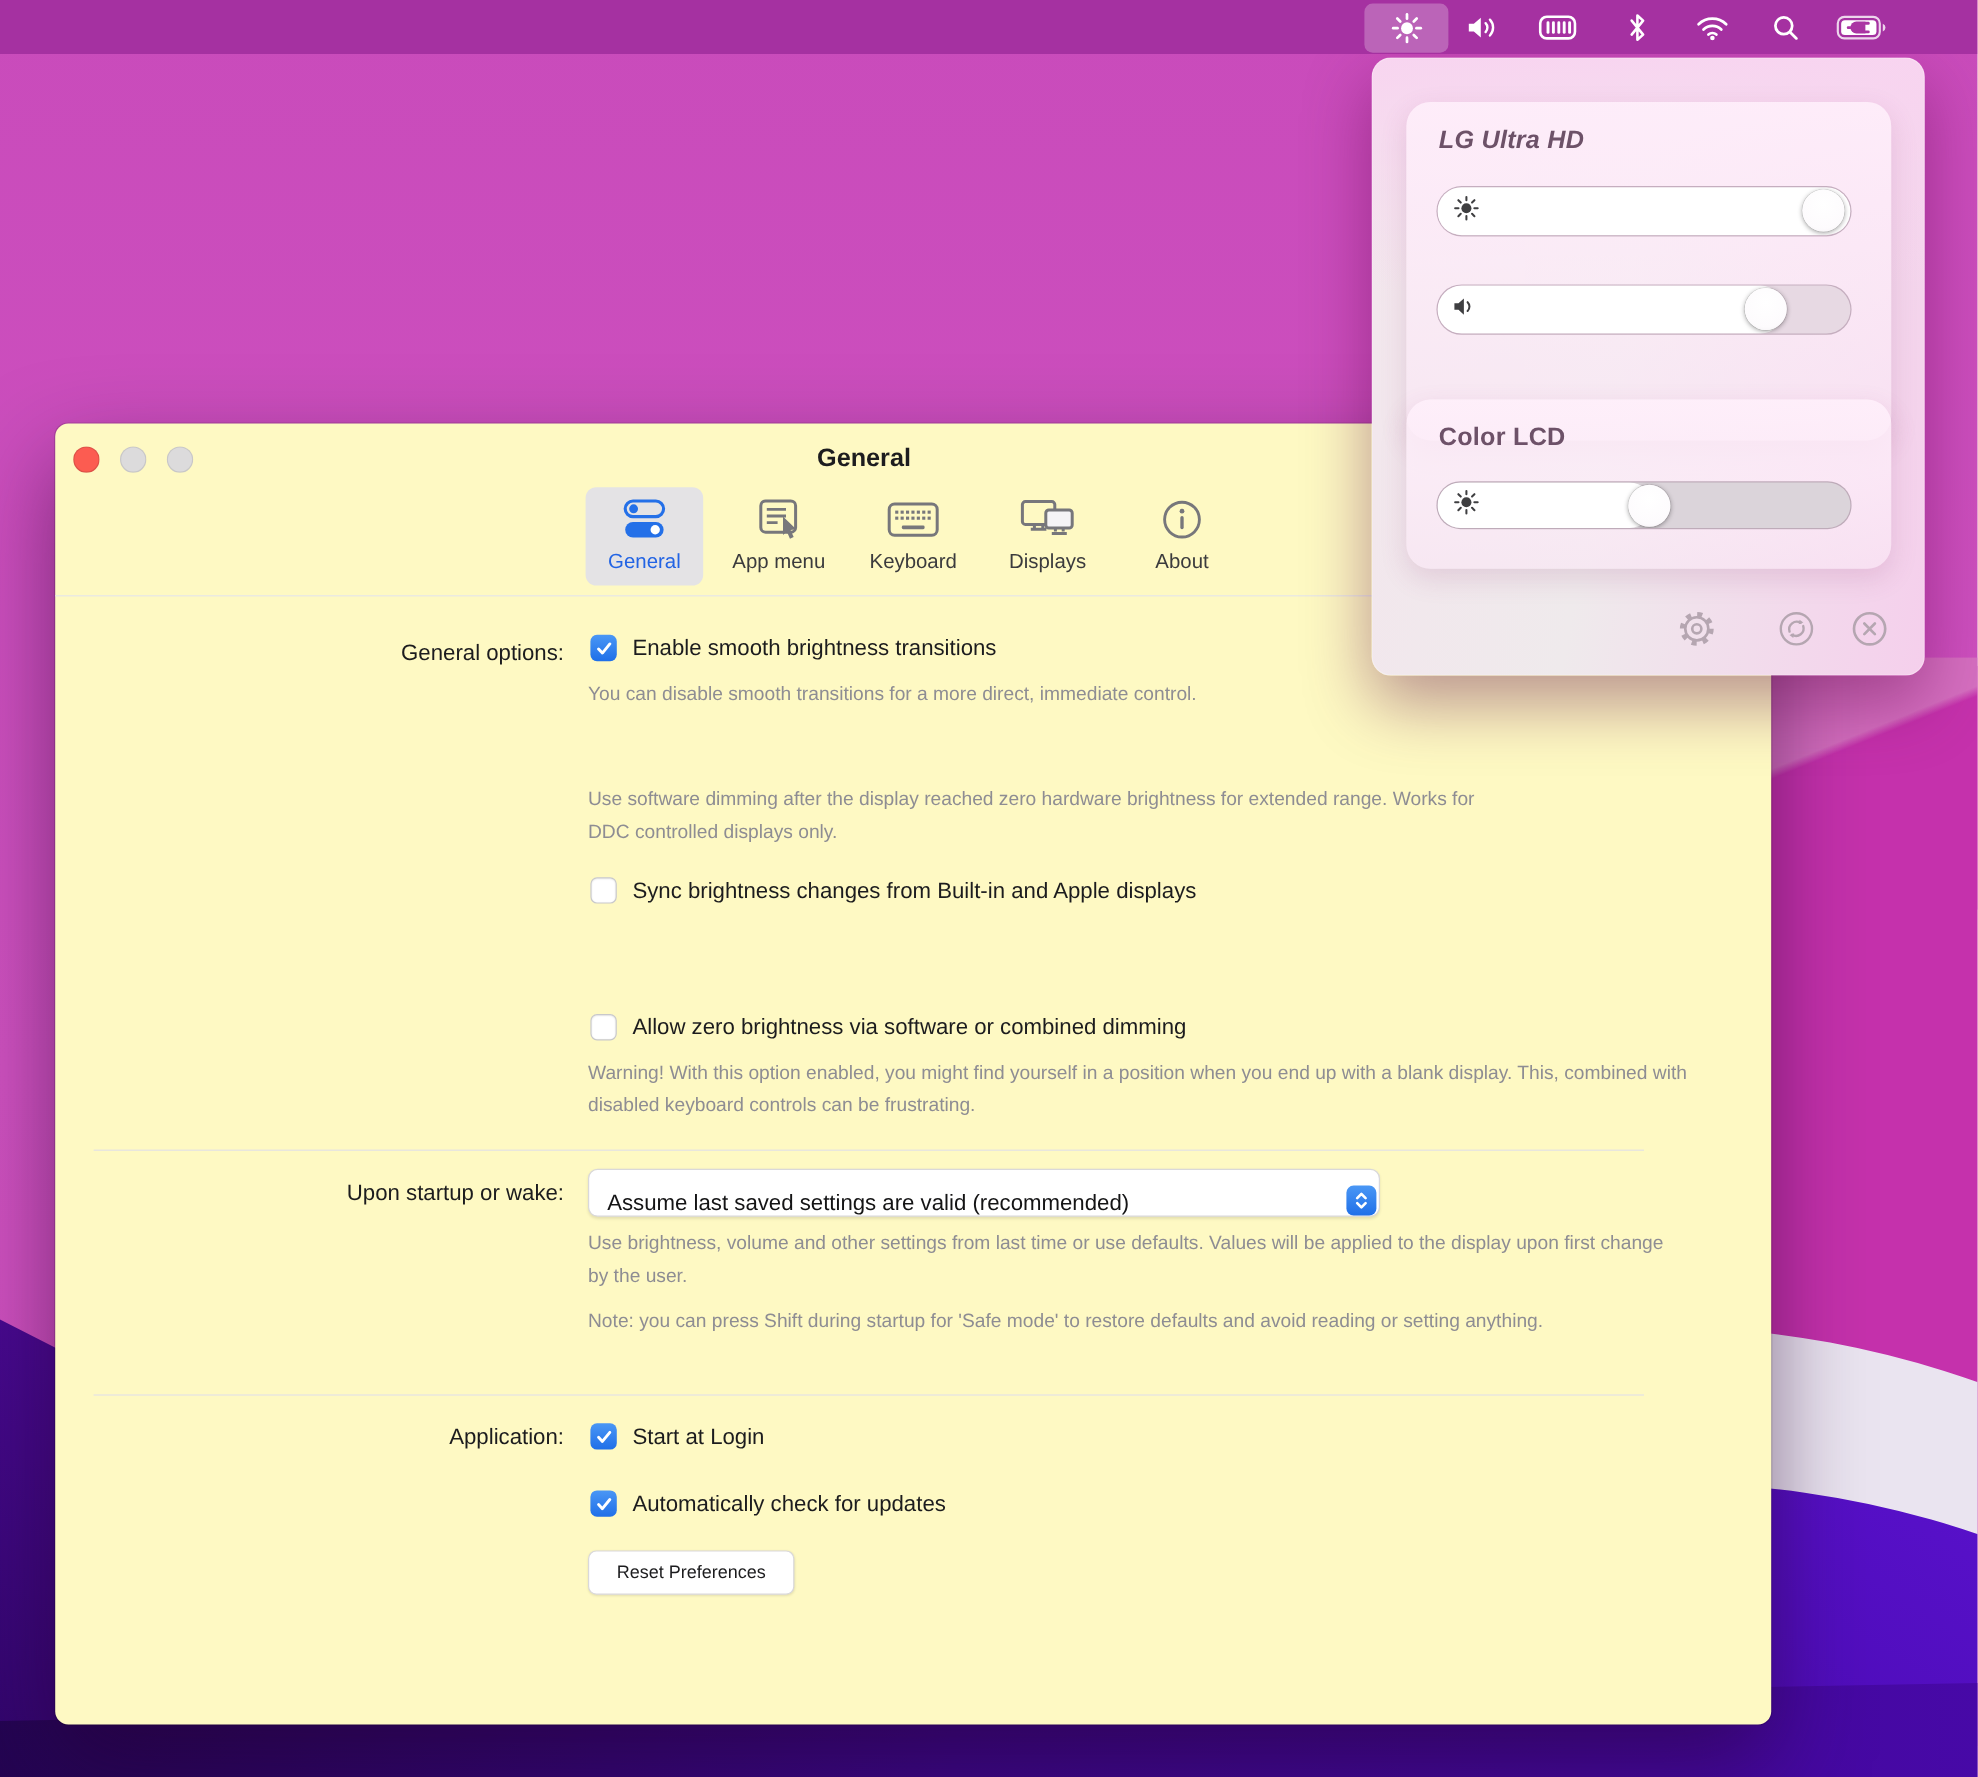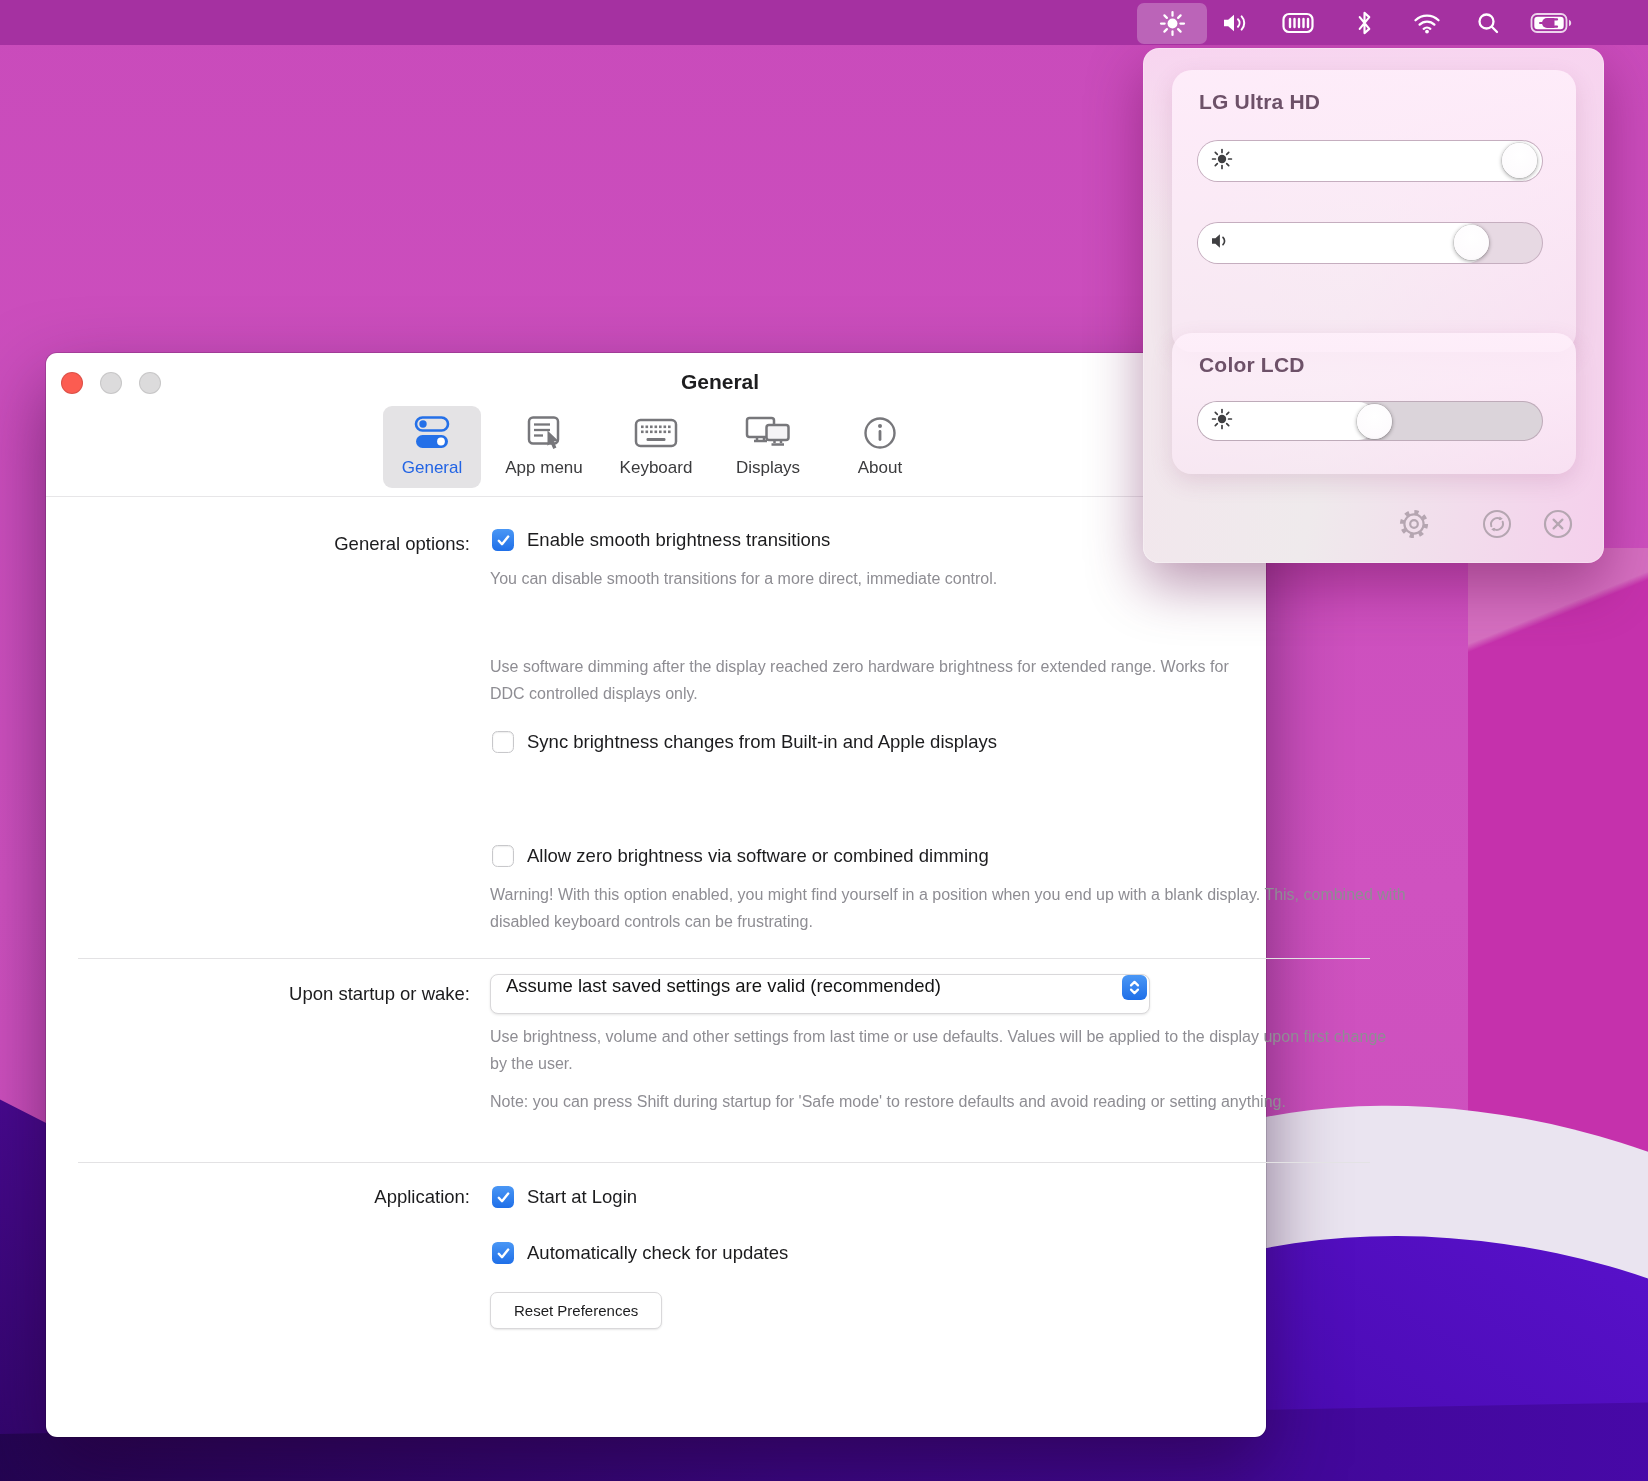--- a/index.html
+++ b/index.html
@@ -30,39 +30,39 @@
 
   
   .panel{position:absolute;left:1143px;top:48px;width:461px;height:515px;border-radius:16px;z-index:20;
     background:
       linear-gradient(180deg,rgba(248,212,240,.95) 0%,rgba(248,212,240,0) 38%),
       linear-gradient(100deg,#f3e6ed 0%,#efeaec 45%,#f5cfec 100%);
     box-shadow:0 22px 55px rgba(90,5,70,.42), 0 0 0 1px rgba(255,255,255,.25) inset;}
   .card{position:absolute;left:29px;width:404px;border-radius:20px;
     background:linear-gradient(180deg,rgba(255,240,251,.85),rgba(250,231,245,.65));
     box-shadow:0 8px 22px rgba(150,60,120,.16);}
-  .card1{top:22px;height:282px;}
+  .card1{top:37px;height:282px;font-style:italic;}
   .card2{top:285px;height:141px;}
   .card-title{position:absolute;left:27px;top:20px;font-size:21px;font-weight:bold;color:#6d5168;letter-spacing:.2px;}
   .slider{position:absolute;left:25px;width:346px;height:42px;border-radius:21px;
     border:1.5px solid rgba(150,115,140,.42);box-sizing:border-box;overflow:hidden;background:#e7d9e3;}
   .slider.gray{background:#dbd4da;}
   .s-fill{position:absolute;left:0;top:0;bottom:0;background:#fff;border-radius:0 21px 21px 0;
     width:calc(var(--val) * 1%);min-width:42px;}
   .s-icon{position:absolute;left:12px;top:50%;transform:translateY(-50%);z-index:2;}
   .s-knob{position:absolute;top:2px;width:35px;height:35px;border-radius:50%;z-index:3;
     background:radial-gradient(circle at 50% 35%,#ffffff 0%,#fdfbfd 70%,#f1eef1 100%);
     box-shadow:0 1px 4px rgba(0,0,0,.4), 0 0 0 .5px rgba(0,0,0,.12);
     left:calc((100% - 41px) * (var(--val) / 100) + 1px);}
   .panel-footer-icon{position:absolute;top:460px;width:32px;height:32px;}
   .pf-gear{left:255px;} .pf-refresh{left:338px;} .pf-close{left:399px;}
 
   
-  .window{position:absolute;left:46px;top:353px;width:1220px;height:1084px;border-radius:11px;
-    background:#ffffff;z-index:10;
+  .window{position:absolute;left:46px;top:353px;width:1430px;height:1084px;border-radius:11px;
+    background:#fef9c3;z-index:10;
     box-shadow:0 32px 75px rgba(35,0,45,.5), 0 0 0 1px rgba(0,0,0,.14);}
   .traffic{position:absolute;top:19px;width:22px;height:22px;border-radius:50%;box-sizing:border-box;}
   .t-close{left:15px;background:#fc5c51;border:1px solid rgba(0,0,0,.12);}
   .t-min{left:54px;background:#dcdbdc;border:1px solid rgba(0,0,0,.09);}
   .t-zoom{left:93px;background:#dcdbdc;border:1px solid rgba(0,0,0,.09);}
   .win-title{position:absolute;top:17px;left:0;width:1348px;text-align:center;
     font-size:21px;font-weight:bold;color:#1d1d1f;}
   .tabs{position:absolute;top:53px;left:50%;transform:translateX(-50%);display:flex;gap:14px;}
   .tab{width:98px;padding:9px 0 10px;border-radius:9px;display:flex;flex-direction:column;
     align-items:center;gap:7px;cursor:default;}
@@ -79,21 +79,21 @@
     align-items:center;justify-content:center;flex:0 0 auto;}
   .checkbox svg{display:none;}
   .checkbox.checked{background:linear-gradient(180deg,#4a97f5,#1f6fe8);border:none;box-shadow:none;}
   .checkbox.checked svg{display:block;}
   .check-label{font-size:18.5px;color:#1c1c1e;white-space:nowrap;}
   .helper{position:absolute;left:444px;font-size:16px;line-height:26.5px;color:#8e8d93;}
   .divider{position:absolute;left:32px;width:1292px;height:1px;background:#e3e2e4;}
 
   .dropdown{position:absolute;left:444px;width:660px;height:40px;border-radius:8px;background:#ffffff;
     box-sizing:border-box;border:1px solid #d9d8da;box-shadow:0 1px 2.5px rgba(0,0,0,.1);
-    display:flex;align-items:flex-start;justify-content:space-between;padding:0 2px 0 15px;}
+    display:flex;align-items:flex-end;justify-content:space-between;padding:0 2px 0 15px;}
   .dd-value{font-size:18.5px;color:#141415;white-space:nowrap;}
   .stepper{width:25px;height:25px;border-radius:6px;background:linear-gradient(180deg,#4a97f5,#1f6fe8);
     display:flex;align-items:center;justify-content:center;flex:0 0 auto;}
   .push-btn{position:absolute;left:444px;height:37px;border-radius:7px;background:#ffffff;
     border:1px solid #d9d8da;box-shadow:0 1px 2px rgba(0,0,0,.1);box-sizing:border-box;
     display:inline-flex;align-items:center;padding:0 23px;font-size:15px;color:#1c1c1e;}
 </style>
 </head>
 <body>
 

